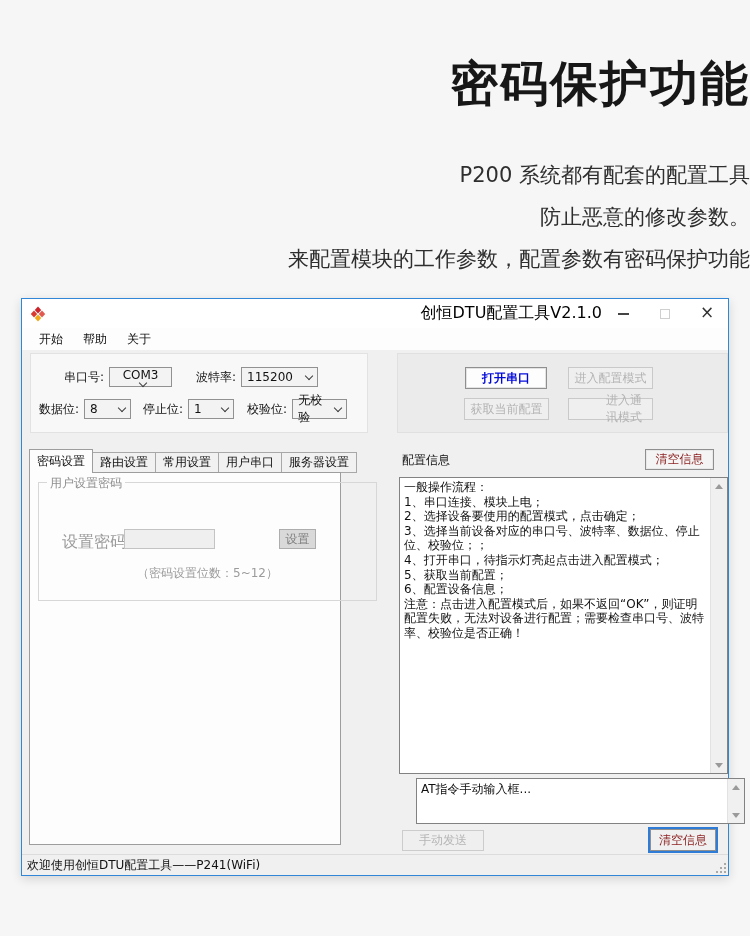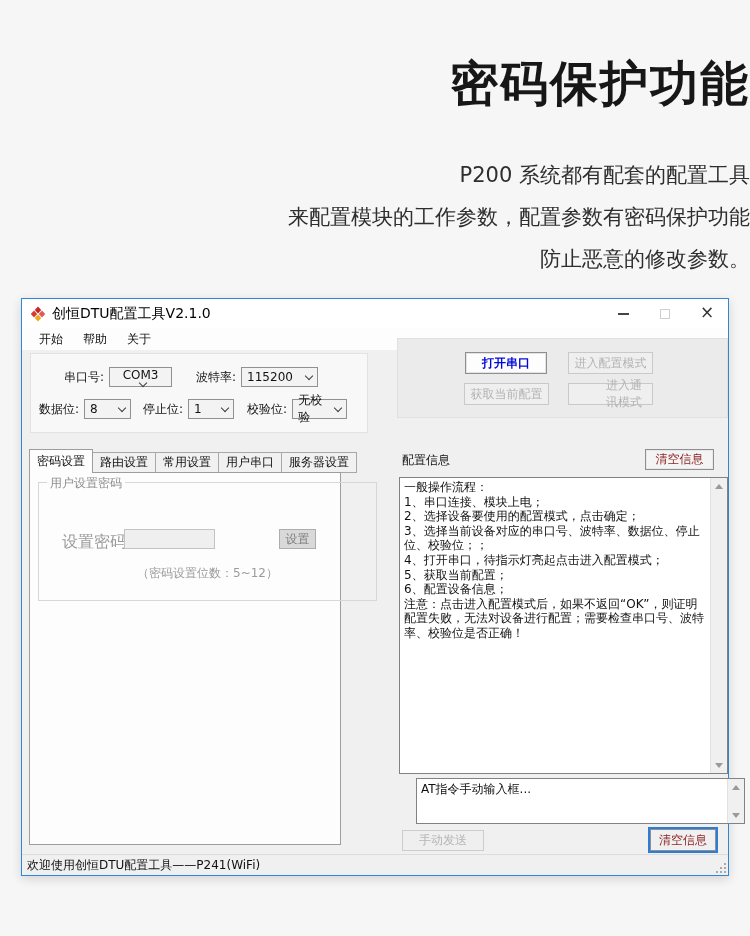--- a/index.html
+++ b/index.html
@@ -19,21 +19,21 @@
   .hero-line { font-size:21px; color:#2e2e2e; line-height:42px; font-weight:400; }
 
   
   .win {
     position:absolute; left:21px; top:298px; width:708px; height:578px;
     background:#f0f0f0; border:1px solid #3186d8;
     box-shadow:0 3px 10px rgba(0,0,0,.14);
   }
   .titlebar { position:absolute; left:0; top:0; width:100%; height:29px; background:#ffffff; display:flex; align-items:center; padding-left:8px; }
   .app-icon { width:16px; height:16px; flex:0 0 16px; }
-  .title-text { font-size:14px; color:#000; margin-left:6px; flex:1 1 auto; white-space:nowrap; }
+  .title-text { font-size:16px; color:#000; margin-left:6px; flex:1 1 auto; white-space:nowrap;text-align:right; }
   .win-controls { display:flex; height:29px; }
   .win-btn { width:42px; height:29px; display:flex; align-items:center; justify-content:center; }
   .glyph-min { width:11px; height:2px; background:#444; }
   .glyph-max { width:10px; height:10px; border:1px solid #cfcfcf; background:transparent; }
   .glyph-close { font-size:17px; color:#333; line-height:1; margin-top:-2px; }
 
   .menubar { position:absolute; left:0; top:29px; width:100%; height:22px; background:#fdfdfd; display:flex; align-items:center; padding-left:9px; }
   .menu-item { font-size:12px; color:#111; padding:3px 8px; margin-right:4px; }
 
   
@@ -49,21 +49,21 @@
     height:20px; background:#f3f3f3; border:1px solid #919191;
     display:flex; align-items:center; justify-content:space-between;
     padding:0 5px; font-size:12px; color:#111; margin-left:5px;
   }
   .chev { width:6px; height:6px; border-right:1.4px solid #3c3c3c; border-bottom:1.4px solid #3c3c3c; transform:rotate(45deg); margin-top:-3px; flex:0 0 auto; margin-left:4px; }
   .w-com { width:63px;flex-direction:column; } .w-baud { width:77px; } .w-data { width:47px; } .w-stop { width:46px; } .w-par { width:55px; }
   .gap24 { width:24px; } .gap12 { width:12px; } .gap14 { width:13px; }
 
   
   .actions-panel {
-    position:absolute; left:375px; top:39px; width:331px; height:80px;
+    position:absolute; left:375px; top:54px; width:331px; height:80px;
     background:#ebebeb; border:1px solid #e0e0e0;
   }
   .act-btn { position:absolute; height:22px; font-size:12px; display:flex; align-items:center; justify-content:center; }
   .btn-primary {
     left:67px; top:13px; width:82px;
     background:#fdfdfd; border:1px solid #8f8f8f; box-shadow:inset 0 0 0 1px #e3e3e3;
     color:#0008d8; font-weight:bold; cursor:pointer;
   }
   .btn-disabled { background:#efefef; border:1px solid #c9c9c9; color:#b3b3b3; }
   .pos-b { left:170px; top:13px; width:85px; }
@@ -145,22 +145,22 @@
   .g1 { right:0; bottom:0; } .g2 { right:4px; bottom:0; } .g3 { right:0; bottom:4px; }
   .g4 { right:8px; bottom:0; } .g5 { right:4px; bottom:4px; } .g6 { right:0; bottom:8px; }
 </style>
 </head>
 <body>
 
 <div class="hero">
   <div class="hero-title">密码保护功能</div>
   <div class="hero-sub">
     <div class="hero-line">P200 系统都有配套的配置工具</div>
+    <div class="hero-line">防止恶意的修改参数。</div>
     <div class="hero-line">来配置模块的工作参数，配置参数有密码保护功能</div>
-    <div class="hero-line">防止恶意的修改参数。</div>
   </div>
 </div>
 
 <div class="win">
 
   <div class="titlebar">
     <svg class="app-icon" viewBox="0 0 16 16">
       <polygon points="8,0.5 11.2,4 8,7.5 4.8,4" fill="#cc2229"></polygon>
       <polygon points="4,4.5 7.2,8 4,11.5 0.8,8" fill="#d93a30"></polygon>
       <polygon points="12,4.5 15.2,8 12,11.5 8.8,8" fill="#e05a50"></polygon>

